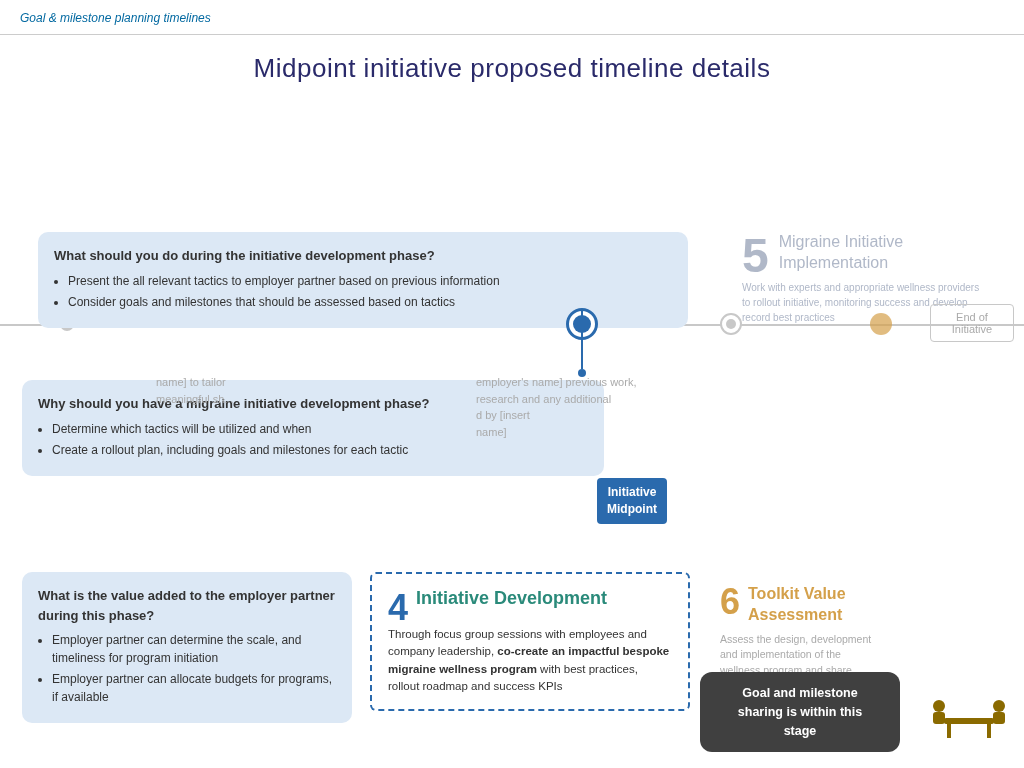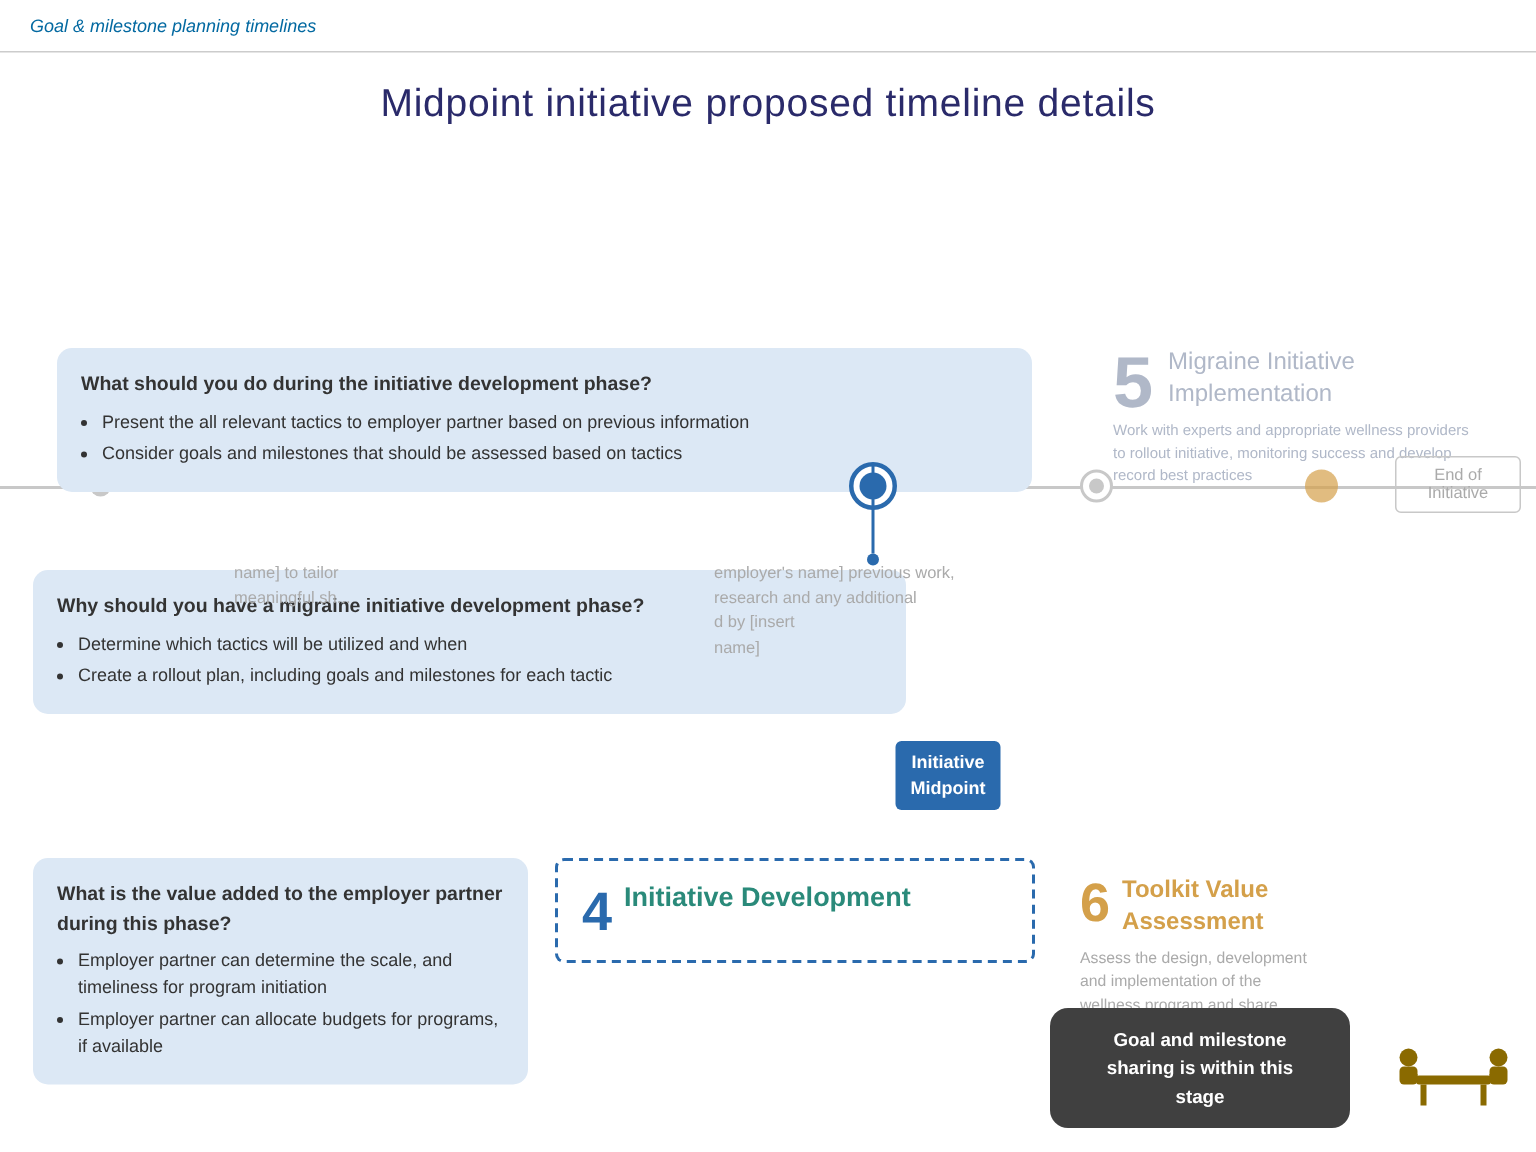--- a/index.html
+++ b/index.html
@@ -236,21 +236,21 @@
       top: 215px;
       width: 2px;
       height: 60px;
       background: #2a6aad;
     }
 
     
     .midpoint-label {
       position: absolute;
       left: 597px;
-      top: 400px;
+      top: 384px;
       background: #2a6aad;
       color: #fff;
       font-size: 12px;
       font-weight: bold;
       padding: 6px 10px;
       border-radius: 4px;
       text-align: center;
       line-height: 1.4;
     }
 
@@ -393,20 +393,23 @@
     <div class="box-title">What is the value added to the employer partner during this phase?</div>
     <ul>
       <li>Employer partner can determine the scale, and timeliness for program initiation</li>
       <li>Employer partner can allocate budgets for programs, if available</li>
     </ul>
   </div>
 
   <div class="stage4-box">
     <div class="stage4-number">4</div>
     <div class="stage4-title">Initiative Development</div>
+    <div class="stage4-desc">
+      Through focus group sessions with employees and company leadership, <strong>co-create an impactful bespoke migraine wellness program</strong> with best practices, rollout roadmap and success KPIs
+    </div>
   </div>
 
   <div class="stage6 clearfix">
     <div class="stage6-number">6</div>
     <div class="stage6-title">Toolkit Value Assessment</div>
     <div class="stage6-desc">Assess the design, development and implementation of the wellness program and share learnings with partners and company leadership y</div>
   </div>
 
   <div class="node node-large">
     <div class="node-large-inner"></div>

